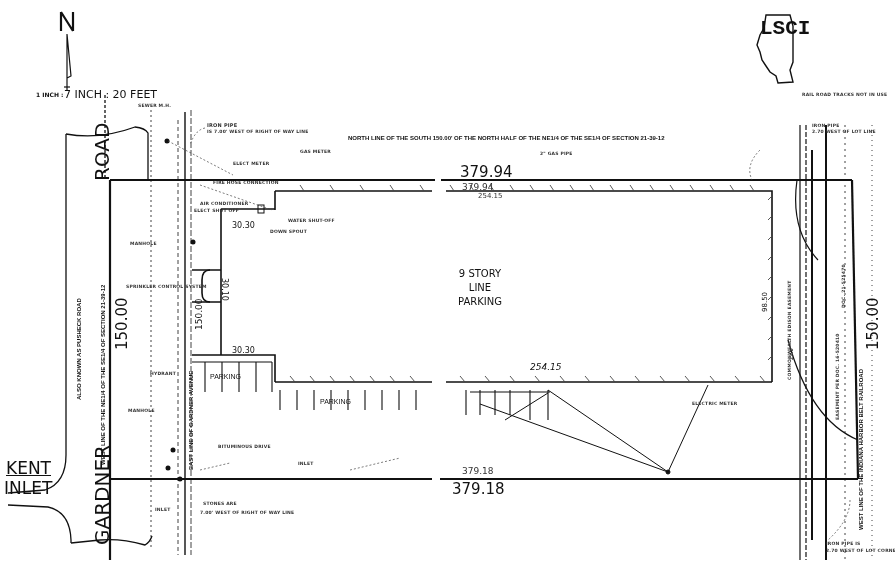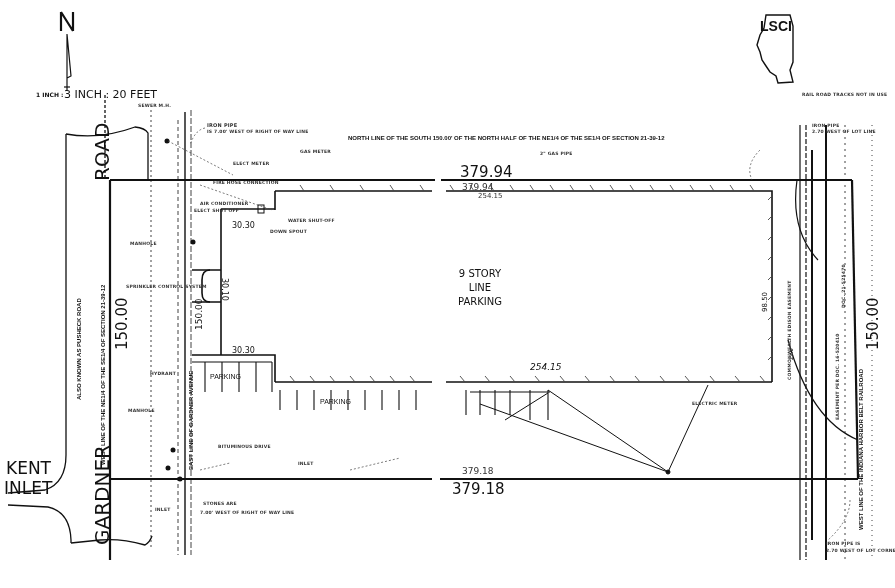--- a/index.html
+++ b/index.html
@@ -114,26 +114,26 @@
     <path d="M168 141 L233 175"></path>
     <path d="M200 185 L272 210"></path>
     <path d="M760 150 Q745 165 752 180"></path>
     <path d="M850 500 Q850 520 828 540"></path>
     <path d="M350 470 L400 458"></path>
     <path d="M200 470 L230 463"></path>
   </g>
 </svg>
 
 <div class="lbl" style="left:36px;top:92px;font-size:6px;font-weight:bold;">1 INCH :</div>
-<div class="lbl" style="left:64px;top:89px;font-size:11px;">3 INCH : 20 FEET</div>
-<div class="lbl" style="left:760px;top:20px;font-size:14px;font-family:Liberation Sans, sans-serif;font-weight:bold;line-height:0.9;">LSCI</div>
+<div class="lbl" style="left:64px;top:89px;font-size:11px;">7 INCH : 20 FEET</div>
+<div class="lbl" style="left:760px;top:20px;font-size:21px;font-family:Liberation Mono, monospace;font-weight:bold;line-height:0.9;">LSCI</div>
 
 <div class="lbl street vert" style="left:92px;top:181px;">ROAD</div>
 <div class="lbl street vert" style="left:92px;top:545px;">GARDNER</div>
-<div class="lbl street" style="left:6px;top:460px;font-size:17px;">KENT</div>
+<div class="lbl street" style="left:6px;top:460px;font-size:17px;text-decoration:underline;">KENT</div>
 <div class="lbl street" style="left:4px;top:480px;font-size:17px;">INLET</div>
 <div class="lbl small vert" style="left:76px;top:400px;">ALSO KNOWN AS PUSHECK ROAD</div>
 
 <div class="lbl small" style="left:348px;top:135px;">NORTH LINE OF THE SOUTH 150.00' OF THE NORTH HALF OF THE NE1/4 OF THE SE1/4 OF SECTION 21-39-12</div>
 <div class="lbl small vert" style="left:100px;top:465px;">WEST LINE OF THE NE1/4 OF THE SE1/4 OF SECTION 21-39-12</div>
 <div class="lbl small vert" style="left:188px;top:470px;">EAST LINE OF GARDNER AVENUE</div>
 <div class="lbl small vert" style="left:858px;top:530px;">WEST LINE OF THE INDIANA HARBOR BELT RAILROAD</div>
 
 <div class="lbl dim" style="left:460px;top:165px;">379.94</div>
 <div class="lbl dim-sm" style="left:462px;top:183px;color:#333;">379.94</div>

